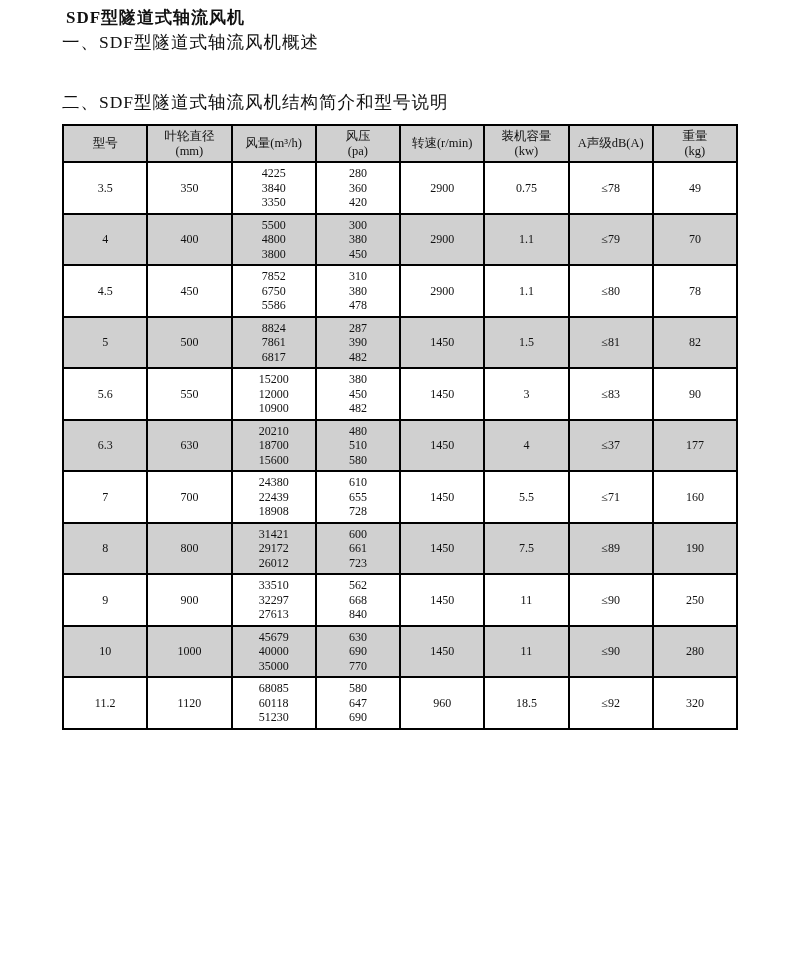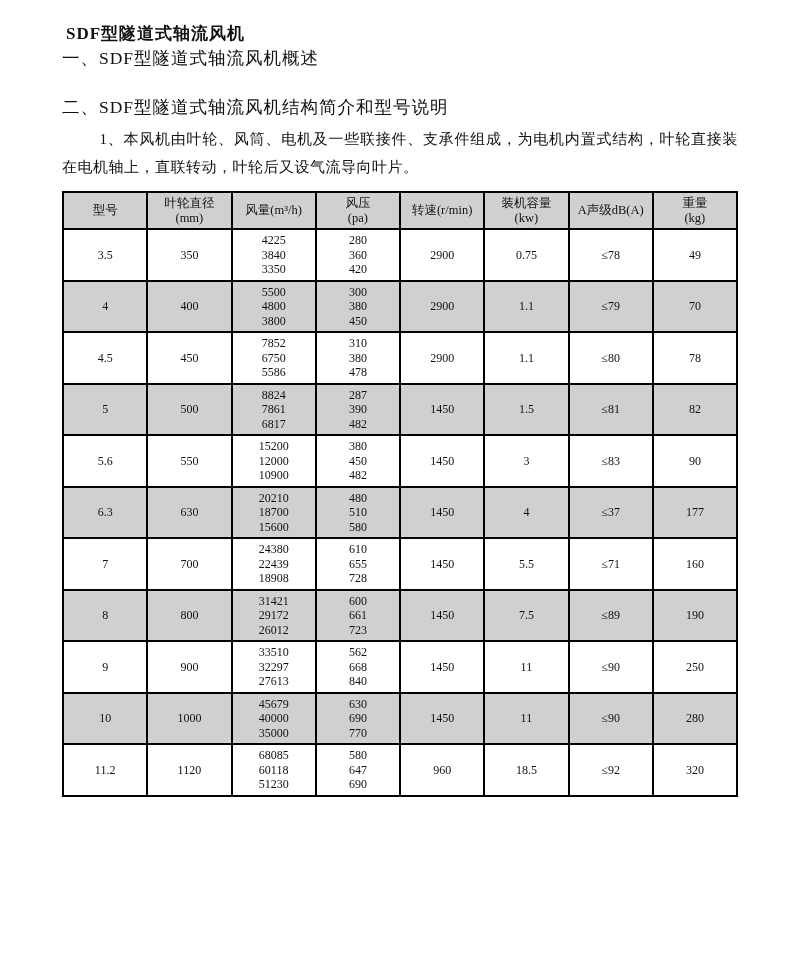--- a/index.html
+++ b/index.html
@@ -8,37 +8,37 @@
     width: 800px;
     height: 963px;
     background: #ffffff;
     color: #111111;
     font-family: "Liberation Serif", "DejaVu Serif", serif;
     overflow: hidden;
   }
   .page {
     width: 800px;
     height: 963px;
-    padding: 22px 62px 0 62px;
+    padding: 6px 62px 0 62px;
   }
   .doc-title {
     font-size: 17px;
     font-weight: bold;
     letter-spacing: 1px;
     margin: 0 0 0 4px;
     line-height: 24px;
   }
   .heading {
     font-size: 17.5px;
     font-weight: normal;
     letter-spacing: 1px;
     line-height: 24px;
     margin: 0;
   }
-  .heading.h2 { margin-top: 25px; }
+  .heading.h2 { margin-top: 36px; }
   .heading.h3 { margin-top: 16px; }
   .body-para {
     width: 676px;
     font-size: 15px;
     line-height: 27.5px;
     text-align: justify;
     text-indent: 2.5em;
     margin: 7px 0 0 0;
     letter-spacing: 0.5px;
   }
@@ -69,21 +69,20 @@
 </head>
 <body>
 
 <div class="page">
 
   <div class="doc-title">SDF型隧道式轴流风机</div>
 
   <div class="heading h1">一、SDF型隧道式轴流风机概述</div>
 
   <div class="heading h2">二、SDF型隧道式轴流风机结构简介和型号说明</div>
-  <p class="body-para">1、本风机由叶轮、风筒、电机及一些联接件、支承件组成，为电机内置式结构，叶轮直接装在电机轴上，直联转动，叶轮后又设气流导向叶片。</p>
 
 
   <table class="perf">
     <thead>
       <tr>
         <th style="width:12.5%">型号</th>
         <th style="width:12.5%">叶轮直径
 (mm)</th>
         <th style="width:12.5%">风量(m³/h)</th>
         <th style="width:12.5%">风压

